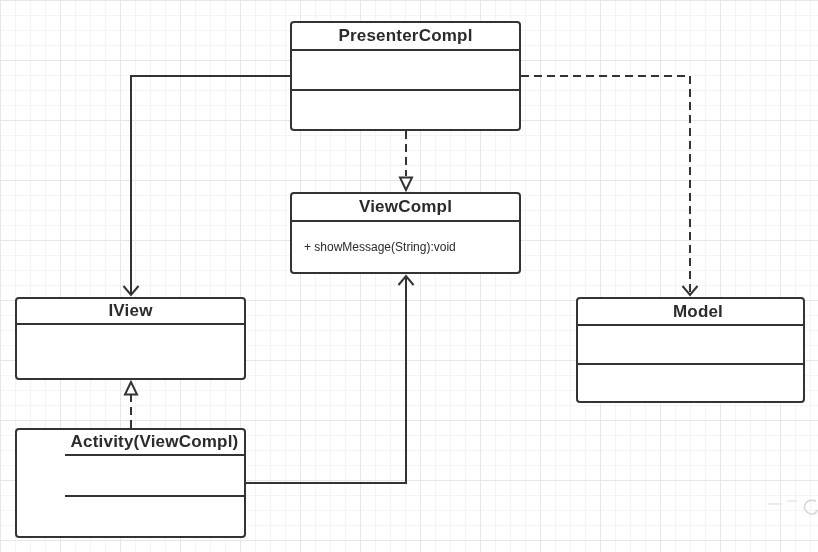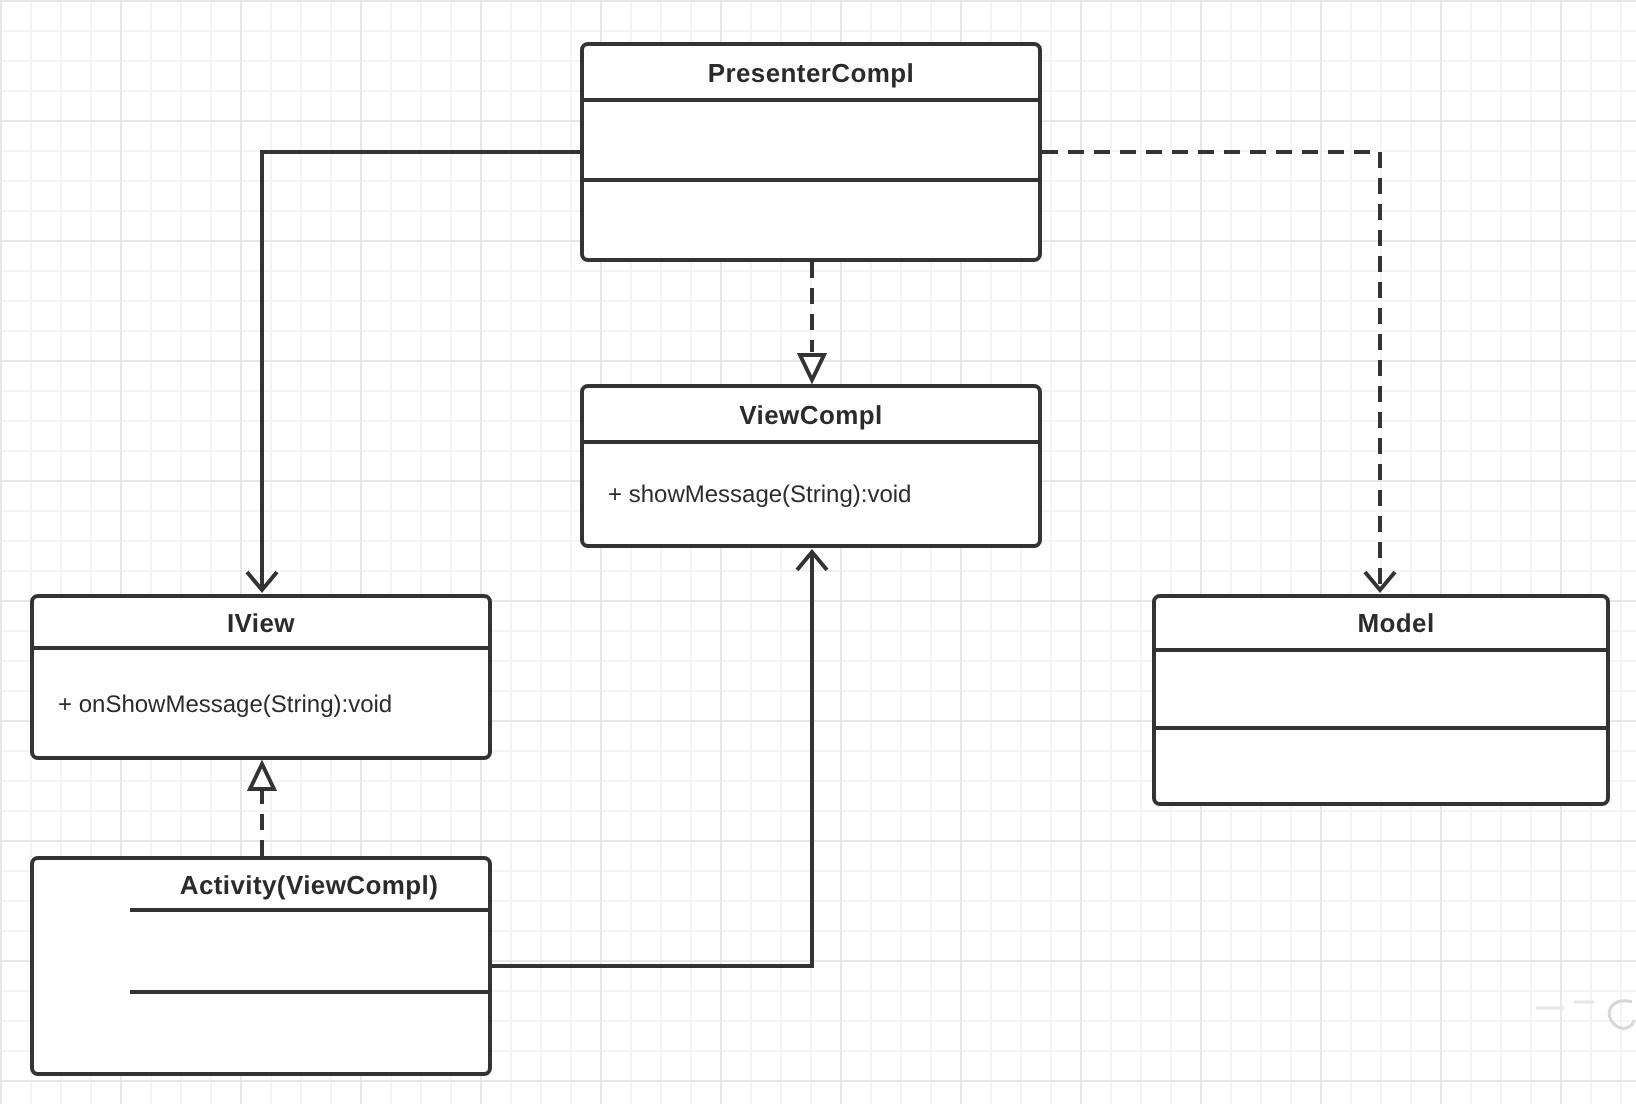--- a/index.html
+++ b/index.html
@@ -37,21 +37,21 @@
     border: 2px solid #333333;
     border-radius: 4px;
     color: #2b2b2b;
   }
   .uml-title {
     flex: 0 0 auto;
     display: flex;
     align-items: center;
     justify-content: center;
     font-weight: 700;
-    font-size: 13px;
+    font-size: 17px;
     border-bottom: 2px solid #333333;
     letter-spacing: 0.2px;
   }
   .uml-method {
     flex: 1 1 auto;
     display: flex;
     align-items: center;
     padding-left: 12px;
     font-size: 12px;
   }
@@ -117,21 +117,20 @@
     <div class="uml-row"></div>
   </div>
 
   <div class="uml-class" id="c-ipresenter">
     <div class="uml-title">ViewCompl</div>
     <div class="uml-method">+ showMessage(String):void</div>
   </div>
 
   <div class="uml-class" id="c-iview">
     <div class="uml-title">IView</div>
-    <div class="uml-method">+ onShowMessage(String):void</div>
   </div>
 
   <div class="uml-class" id="c-activity">
     <div class="uml-title">Activity(ViewCompl)</div>
     <div class="uml-row"></div>
     <div class="uml-row"></div>
   </div>
 
   <div class="uml-class" id="c-model">
     <div class="uml-title">Model</div>

